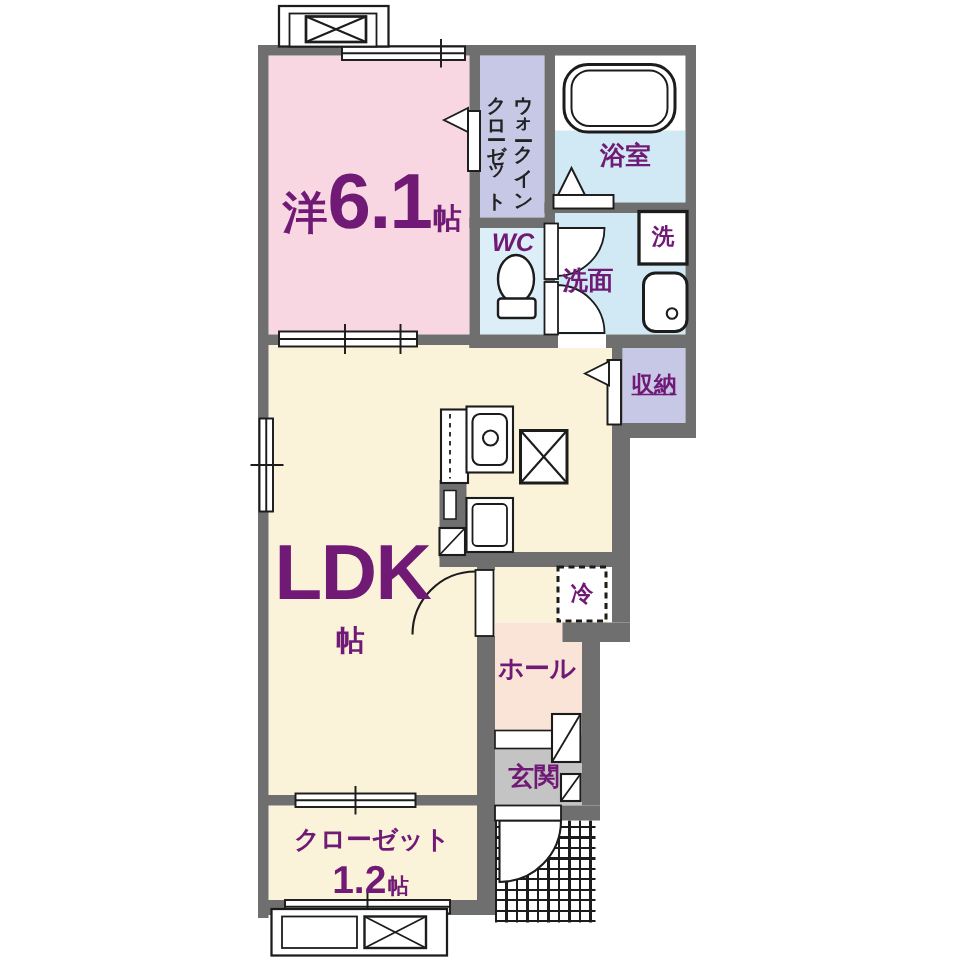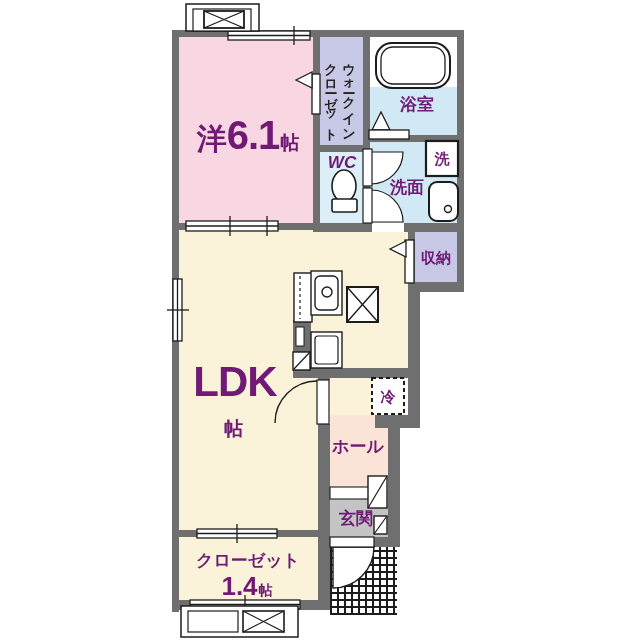--- a/index.html
+++ b/index.html
@@ -9,23 +9,23 @@
   .porch{position:absolute;left:330px;top:547px;width:67px;height:68px;z-index:1;background:
      repeating-linear-gradient(0deg,#1c1c1c 0 1.6px,transparent 1.6px 7px),
      repeating-linear-gradient(90deg,#1c1c1c 0 1.6px,transparent 1.6px 7px),#fff;}
   .lbl{position:absolute;z-index:3;transform:translate(-50%,-50%);white-space:nowrap;
        color:#701a75;font-weight:bold;display:flex;align-items:baseline;line-height:1;}
   .vlbl{position:absolute;z-index:3;transform:translate(-50%,-50%);color:#222;font-weight:bold;
         writing-mode:vertical-rl;text-orientation:upright;line-height:1;letter-spacing:1px;
         font-size:13px;white-space:nowrap;}
   .fs-room{font-size:17px;}
   .fs-kanji-big{font-size:30px;}
-  .fs-num-big{font-size:40px;letter-spacing:-1px;}
+  .fs-num-big{font-size:52px;letter-spacing:-1px;}
   .fs-unit{font-size:19px;margin-left:1px;}
-  .fs-ldk{font-size:42px;letter-spacing:-1px;}
+  .fs-ldk{font-size:52px;letter-spacing:-1px;}
   .fs-sun-num{font-size:26px;}
   .fs-sun-unit{font-size:14px;margin-left:1px;}
   .fs-small{font-size:15px;}
 </style>
 </head>
 <body>
 
 <div id="stage">
 
   <div class="porch"></div>
@@ -206,32 +206,32 @@
     <span class="fs-kanji-big">洋</span>
       <span class="fs-num-big">6.1</span>
       <span class="fs-unit">帖</span>
   </div>
 
   <div class="vlbl" style="left:349px;top:95px;">ウォークイン</div>
   <div class="vlbl" style="left:331px;top:95px;">クローゼット</div>
 
   <div class="lbl fs-room" style="left:417px;top:104px;">浴室</div>
   <div class="lbl fs-room" style="left:342px;top:162px;font-style:italic;">WC</div>
-  <div class="lbl fs-room" style="left:407px;top:187px;font-family:Liberation Serif, serif;">洗面</div>
+  <div class="lbl fs-room" style="left:392px;top:187px;font-family:Liberation Serif, serif;">洗面</div>
   <div class="lbl fs-small" style="left:442px;top:158px;">洗</div>
-  <div class="lbl fs-small" style="left:436px;top:257px;">収納</div>
+  <div class="lbl fs-small" style="left:436px;top:257px;text-decoration:underline;">収納</div>
 
   <div class="lbl fs-ldk" style="left:235px;top:382px;">LDK</div>
   <div class="lbl" style="left:233px;top:428px;">
       <span class="fs-unit">帖</span>
   </div>
 
   <div class="lbl fs-small" style="left:388px;top:396px;">冷</div>
   <div class="lbl fs-room" style="left:358px;top:446px;text-align:center;">ホール</div>
   <div class="lbl fs-room" style="left:356px;top:518px;">玄関</div>
 
   <div class="lbl fs-room" style="left:248px;top:560px;">クローゼット</div>
   <div class="lbl" style="left:247px;top:586px;">
-    <span class="fs-sun-num">1.4</span>
+    <span class="fs-sun-num">1.2</span>
       <span class="fs-sun-unit">帖</span>
   </div>
 
 </div>
 
 </body></html>

